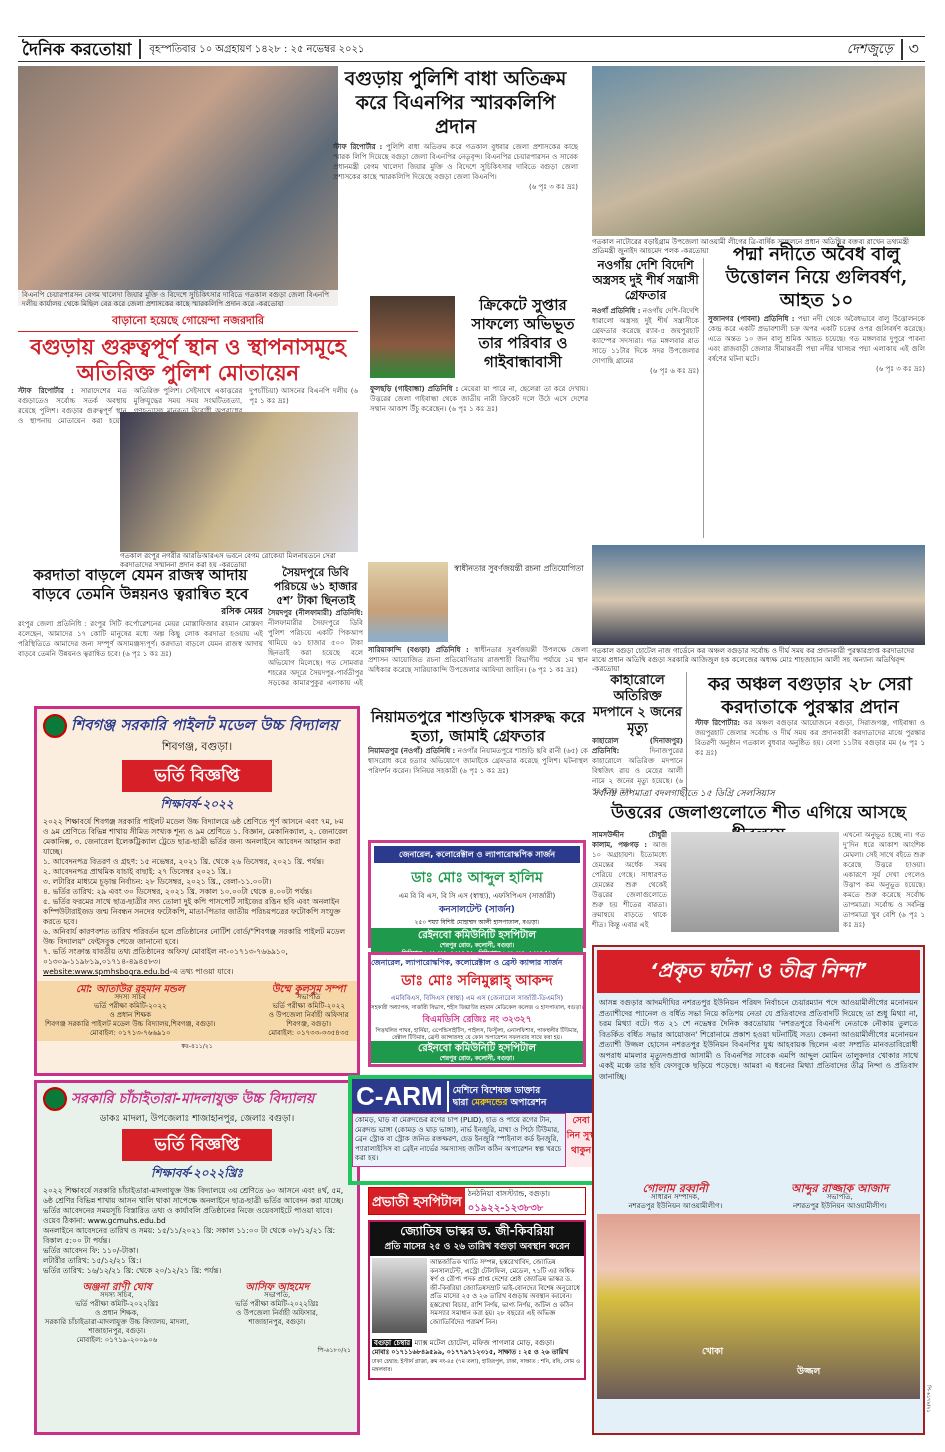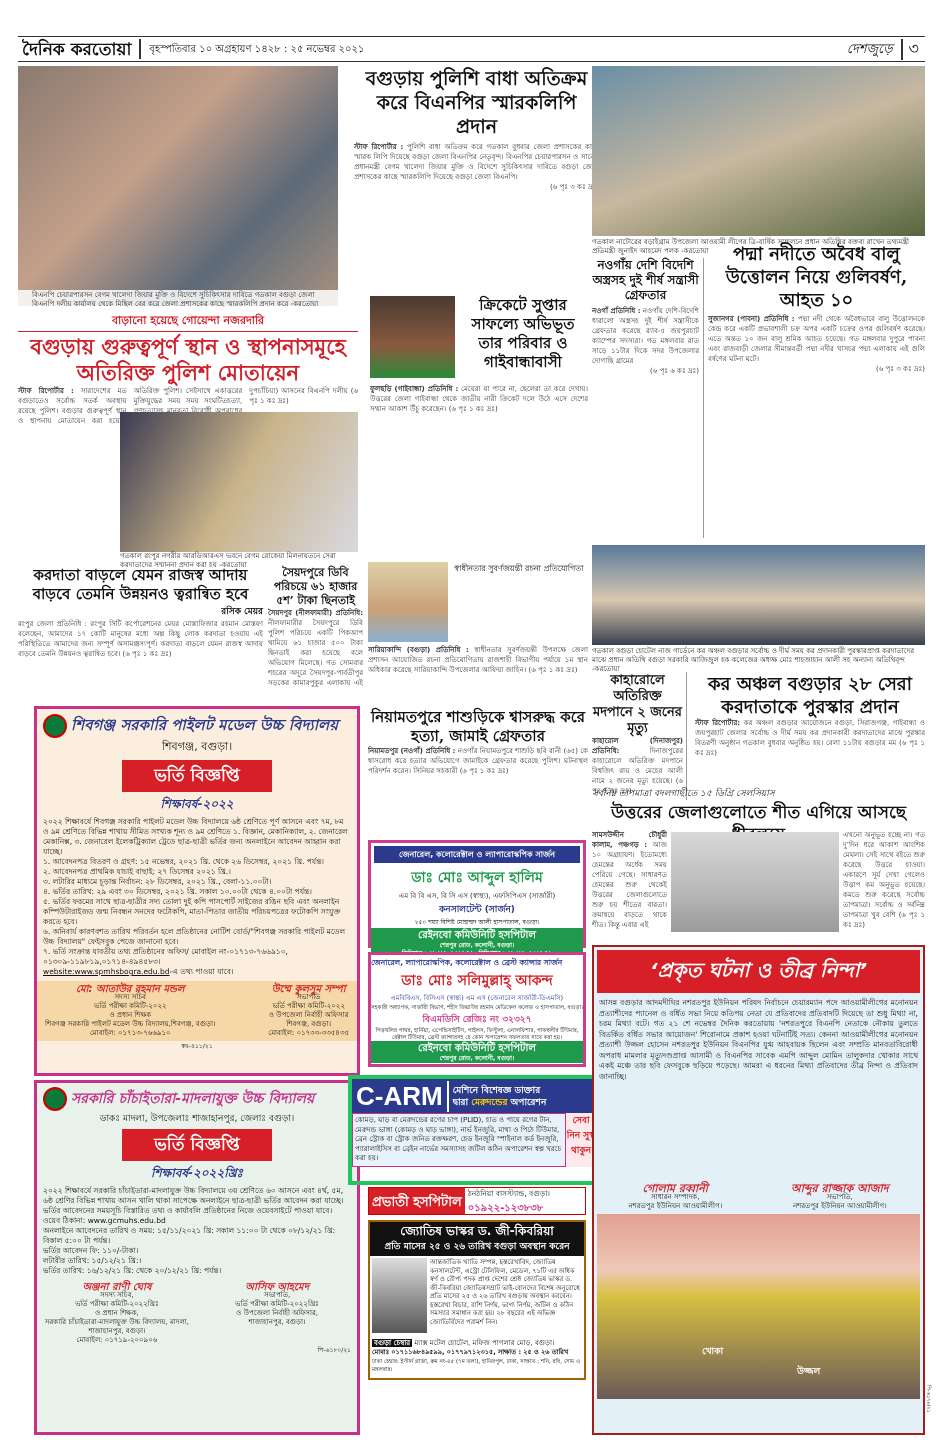--- a/index.html
+++ b/index.html
@@ -24,23 +24,23 @@
 <body>
 
 <div class="abs hdr">
   <span class="logo">দৈনিক করতোয়া</span>
   <span class="date">বৃহস্পতিবার ১০ অগ্রহায়ণ ১৪২৮ : ২৫ নভেম্বর ২০২১</span>
   <span class="sec">দেশজুড়ে</span>
   <span class="pg">৩</span>
 </div>
 
 <div class="abs photo" style="left:18px;top:66px;width:320px;height:240px"></div>
-<div class="abs cap" style="left:18px;top:290px;width:320px;background:rgba(255,255,255,.85);padding:1px 14px">বিএনপি চেয়ারপারসন বেগম খালেদা জিয়ার মুক্তি ও বিদেশে সুচিকিৎসার দাবিতে গতকাল বগুড়া জেলা বিএনপি দলীয় কার্যালয় থেকে মিছিল বের করে জেলা প্রশাসকের কাছে স্মারকলিপি প্রদান করে -করতোয়া</div>
-
-<div class="abs" style="left:354px;top:66px;width:245px;height:242px">
+<div class="abs cap" style="left:18px;top:290px;width:320px;background:rgba(255,255,255,.85);padding:1px 4px">বিএনপি চেয়ারপারসন বেগম খালেদা জিয়ার মুক্তি ও বিদেশে সুচিকিৎসার দাবিতে গতকাল বগুড়া জেলা বিএনপি দলীয় কার্যালয় থেকে মিছিল বের করে জেলা প্রশাসকের কাছে স্মারকলিপি প্রদান করে -করতোয়া</div>
+
+<div class="abs" style="left:333px;top:66px;width:245px;height:242px">
   <div class="h1" style="font-size:19px;line-height:24px">বগুড়ায় পুলিশি বাধা অতিক্রম করে বিএনপির স্মারকলিপি প্রদান</div>
   <div class="txt" style="margin-top:4px"><b>স্টাফ রিপোর্টার :</b> <span>পুলিশি বাধা অতিক্রম করে গতকাল বুধবার জেলা প্রশাসকের কাছে স্মারক লিপি দিয়েছে বগুড়া জেলা বিএনপির নেতৃবৃন্দ। বিএনপির চেয়ারপারসন ও সাবেক প্রধানমন্ত্রী বেগম খালেদা জিয়ার মুক্তি ও বিদেশে সুচিকিৎসার দাবিতে বগুড়া জেলা প্রশাসকের কাছে স্মারকলিপি দিয়েছে বগুড়া জেলা বিএনপি।</span></div>
   <div class="txt" style="text-align:right">(৬ পৃঃ ৩ কঃ দ্রঃ)</div>
 </div>
 
 <div class="abs photo" style="left:592px;top:66px;width:333px;height:170px;background:linear-gradient(160deg,#6a8fa6,#c8b8a0 50%,#56663e)"></div>
 <div class="abs cap" style="left:592px;top:238px;width:333px">গতকাল নাটোরের বড়াইগ্রাম উপজেলা আওয়ামী লীগের ত্রি-বার্ষিক সম্মেলনে প্রধান অতিথির বক্তব্য রাখেন তথ্যমন্ত্রী প্রতিমন্ত্রী জুনাইদ আহমেদ পলক -করতোয়া</div>
 
 <div class="abs" style="left:592px;top:258px;width:112px;height:280px;border-right:1px solid #999;padding-right:4px">
   <div class="h1" style="font-size:12px;line-height:15px">নওগাঁয় দেশি বিদেশি অস্ত্রসহ দুই শীর্ষ সন্ত্রাসী গ্রেফতার</div>
@@ -228,21 +228,21 @@
   </div>
 </div>
 <div class="abs" style="left:368px;top:1187px;width:218px;height:28px;display:flex;border:1px solid #c00">
   <span class="btn-red" style="font-size:13px;padding:4px 3px;white-space:nowrap">প্রভাতী হসপিটাল</span>
   <div style="font-size:7.5px;padding-left:3px">
     <div>ঠনঠনিয়া বাসস্ট্যান্ড, বগুড়া।</div>
     <div style="color:#c8308a;font-weight:bold;font-size:10px">০১৯২২-১২৩৮৩৮</div>
   </div>
 </div>
 
-<div class="abs" style="left:368px;top:1220px;width:218px;height:160px;border:2px solid #a16207;background:#fff">
+<div class="abs" style="left:368px;top:1220px;width:218px;height:160px;border:2px solid #be185d;background:#fff">
   <div style="background:#111;color:#fff;text-align:center;font-size:12px;font-weight:bold;line-height:15px;padding:2px">
     <div>জ্যোতিষ ভাস্কর ড. জী-কিবরিয়া</div>
     <div style="font-size:9px">প্রতি মাসের ২৫ ও ২৬ তারিখ বগুড়া অবস্থান করেন</div>
   </div>
   <div style="display:flex;gap:3px;padding:2px">
     <div style="width:55px;height:75px;background:linear-gradient(#ddd,#555)"></div>
     <div style="flex:1;font-size:6.5px;line-height:8.5px;height:78px;overflow:hidden">আন্তর্জাতিক খ্যাতি সম্পন্ন, হস্তরেখাবিদ, জ্যোতিষ কনসালটেন্ট, এস্ট্রো টেলিফিল, মেডেল, ৭১টি এর অধিক স্বর্ণ ও রৌপ্য পদক প্রাপ্ত দেশের শ্রেষ্ঠ জ্যোতিষ ভাস্কর ড. জী-কিবরিয়া জ্যোতিষসম্রাট ভাই-বোনদের বিশেষ অনুরোধে প্রতি মাসের ২৫ ও ২৬ তারিখ বগুড়ায় অবস্থান করবেন। হস্তরেখা বিচার, রাশি নির্ণয়, ভাগ্য নির্ণয়, জটিল ও কঠিন সমস্যার সমাধান করা হয়। ২৮ বছরের এই অভিজ্ঞ জ্যোতির্বিদের পরামর্শ নিন।</div>
   </div>
   <div style="font-size:7px;line-height:10px;padding:0 2px"><span style="background:#111;color:#fff;padding:0 2px;font-weight:bold">বগুড়া চেম্বার</span> <span>ম্যাক্স মটেল হোটেল, মফিজ পাগলার মোড়, বগুড়া।</span></div>
   <div style="font-size:6.5px;line-height:9px;padding:0 2px;font-weight:bold">মোবাঃ ০১৭১১৬৮৪৯৫৯৯, ০১৭৭৯৭১২৩১৫, সাক্ষাত : ২৫ ও ২৬ তারিখ</div>

